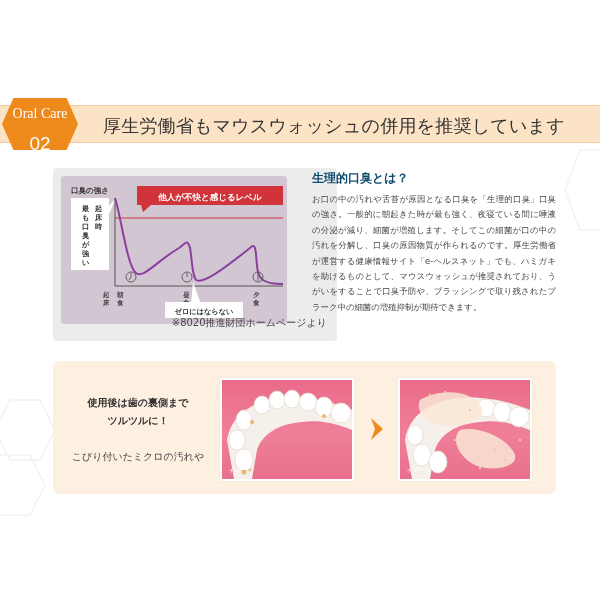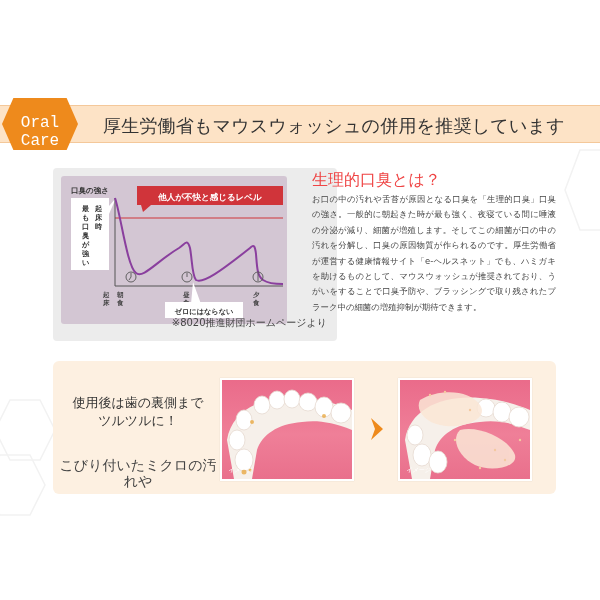--- a/index.html
+++ b/index.html
@@ -12,21 +12,21 @@
   .header-band {
     position: absolute; left: 0; top: 105px; width: 600px; height: 38px;
     background: #fde3c6; border-top: 1px solid #f4c89a; border-bottom: 1px solid #f4c89a;
   }
   .header-hex {
     position: absolute; left: 2px; top: 98px; width: 76px; height: 52px;
     background: #ee8a1c;
     clip-path: polygon(15% 0, 85% 0, 100% 50%, 85% 100%, 15% 100%, 0 50%);
     color: #fff; text-align: center;
   }
-  .header-hex .oc { display: block; font-family: Liberation Mono, monospace; font-size: 16px; margin-top: 16px; }
+  .header-hex .oc { display: block; font-family: Liberation Serif, serif; font-size: 14px; margin-top: 8px; }
   .header-hex .num { display: block; font-family: "Liberation Sans", sans-serif; font-size: 19px; margin-top: 12px; line-height: 20px; }
   .header-title {
     position: absolute; left: 103px; top: 114px; font-size: 18px; color: #333; letter-spacing: 0.2px;
     white-space: nowrap;
   }
 
   
   .chart-card {
     position: absolute; left: 53px; top: 168px; width: 284px; height: 173px;
     background: #ececec; border-radius: 4px;
@@ -35,39 +35,39 @@
     position: absolute; left: 8px; top: 8px; width: 226px; height: 148px;
     background: #d3c6d3; border-radius: 3px;
   }
   .chart-source {
     position: absolute; right: 10px; bottom: 11px; font-size: 10px; color: #444; white-space: nowrap;
   }
   .chart-svg { position: absolute; left: 0; top: 0; }
 
   
   .section-title {
-    position: absolute; left: 312px; top: 170px; font-size: 16px; font-weight: normal; color: #ef4444;
+    position: absolute; left: 312px; top: 170px; font-size: 12px; font-weight: bold; color: #0c4a6e;
   }
   .section-body {
     position: absolute; left: 312px; top: 192px; width: 244px; font-size: 8.4px; line-height: 15.4px; color: #444;
     text-align: justify;
   }
 
   
   .bottom-card {
     position: absolute; left: 53px; top: 361px; width: 503px; height: 133px;
     background: #fdf0e1; border-radius: 6px;
   }
   .bottom-heading {
     position: absolute; left: 0; top: 33px; width: 170px; text-align: center;
-    font-size: 13px; font-weight: normal; line-height: 18px; color: #333;
+    font-size: 10px; font-weight: bold; line-height: 18px; color: #333;
   }
   .bottom-sub {
-    position: absolute; left: 0; top: 96px; width: 170px; text-align: center;
-    font-size: 14px; line-height: 16px; color: #444;
+    position: absolute; left: 0; top: 88px; width: 170px; text-align: center;
+    font-size: 10px; line-height: 16px; color: #444;
   }
   .photo {
     position: absolute; top: 17px; width: 134px; height: 103px; border: 2px solid #fff;
     overflow: hidden; box-shadow: 0 0 1px rgba(0,0,0,0.15);
     background: linear-gradient(180deg, #ea6b8a 0%, #ef7f98 55%, #e9708c 100%);
   }
   .photo.before { left: 167px; }
   .photo.after  { left: 345px; }
   .photo-label {
     position: absolute; left: 6px; bottom: 4px; font-size: 6px; color: #fff; font-style: italic;

